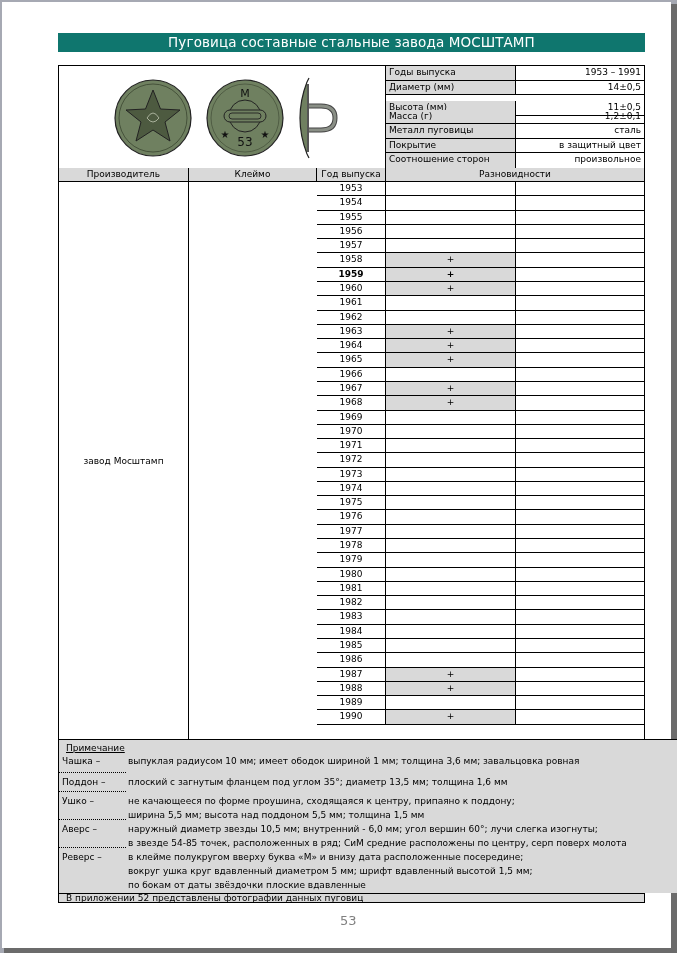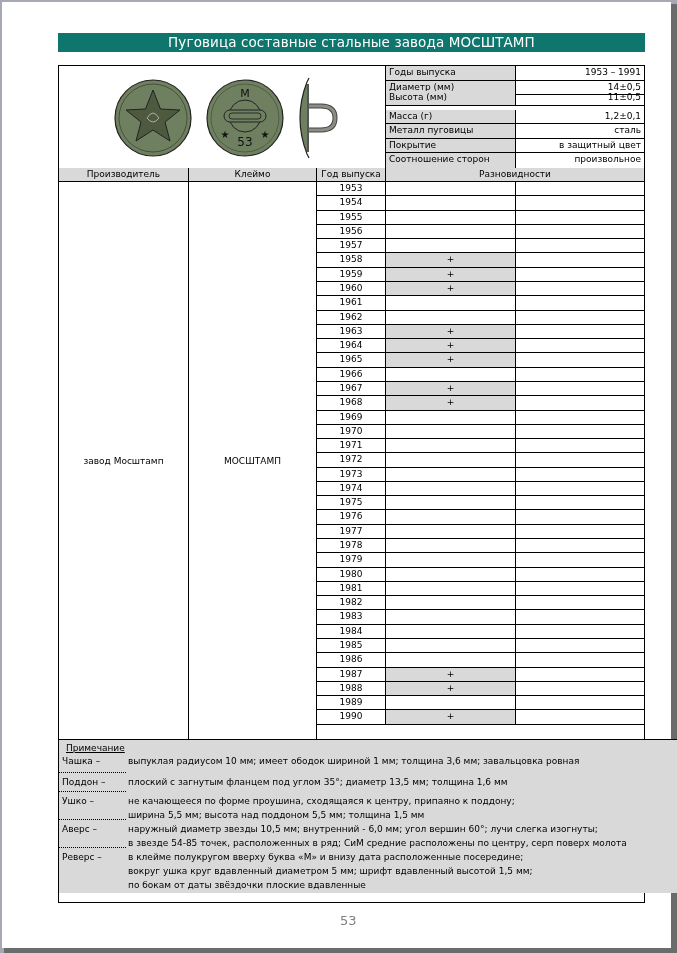--- a/index.html
+++ b/index.html
@@ -88,21 +88,21 @@
 
   <div id="specs">
       <div class="spec-row" style="top: 0px;">
         <div class="spec-label">Годы выпуска</div>
         <div class="spec-value">1953 – 1991</div>
       </div>
       <div class="spec-row" style="top: 14.57px;">
         <div class="spec-label">Диаметр (мм)</div>
         <div class="spec-value">14±0,5</div>
       </div>
-      <div class="spec-row" style="top: 25px;">
+      <div class="spec-row" style="top: 35px;">
         <div class="spec-label">Высота (мм)</div>
         <div class="spec-value">11±0,5</div>
       </div>
       <div class="spec-row" style="top: 43.71px;">
         <div class="spec-label">Масса (г)</div>
         <div class="spec-value">1,2±0,1</div>
       </div>
       <div class="spec-row" style="top: 58.28px;">
         <div class="spec-label">Металл пуговицы</div>
         <div class="spec-value">сталь</div>
@@ -118,23 +118,20 @@
     </div>
 
   <div class="hdr" style="left:0;width:130px;">Производитель</div>
   <div class="hdr" style="left:130px;width:128px;">Клеймо</div>
   <div class="hdr" style="left:258px;width:69px;">Год выпуска</div>
   <div class="hdr" style="left:327px;width:258px;border-right:none;">Разновидности</div>
 
   <div class="merged" style="left:0;width:130px;">
     <span>завод Мосштамп</span>
   </div>
-  <div class="merged" style="left:130px;width:128px;">
-    <span>МОСШТАМП</span>
-  </div>
 
   <div id="years">
       <div class="year-row" style="top: 116px; height: 14.2821px;">
         <div class="yr">1953</div>
         <div class="v1"></div>
         <div class="v2"></div>
       </div>
       <div class="year-row" style="top: 130.282px; height: 14.2821px;">
         <div class="yr">1954</div>
         <div class="v1"></div>
@@ -153,21 +150,21 @@
       <div class="year-row" style="top: 173.128px; height: 14.2821px;">
         <div class="yr">1957</div>
         <div class="v1"></div>
         <div class="v2"></div>
       </div>
       <div class="year-row" style="top: 187.41px; height: 14.2821px;">
         <div class="yr">1958</div>
         <div class="v1 on">+</div>
         <div class="v2"></div>
       </div>
-      <div class="year-row" style="top: 201.692px; height: 14.2821px;">
+      <div class="year-row" style="top: 201.692px; height: 14.2821px; font-weight: bold;">
         <div class="yr">1959</div>
         <div class="v1 on">+</div>
         <div class="v2"></div>
       </div>
       <div class="year-row" style="top: 215.974px; height: 14.2821px;">
         <div class="yr">1960</div>
         <div class="v1 on">+</div>
         <div class="v2"></div>
       </div>
       <div class="year-row" style="top: 230.256px; height: 14.2821px;">
@@ -354,15 +351,16 @@
         <div class="note" style="top: 110px;">
           <div class="note-sep" style="top: -3px;"></div>
           <div class="note-label">Реверс –</div>
           <div class="note-text" style="top: 0px;">в клейме полукругом вверху буква «М» и внизу дата расположенные посередине;</div>
           <div class="note-text" style="top: 14px;">вокруг ушка круг вдавленный диаметром 5 мм; шрифт вдавленный высотой 1,5 мм;</div>
           <div class="note-text" style="top: 28px;">по бокам от даты звёздочки плоские вдавленные</div>
         </div>
       </div>
   </div>
 
+  <div class="footer">В приложении 52 представлены фотографии данных пуговиц</div>
 </div>
 
 <div class="pagenum">53</div>
 
 </body></html>

